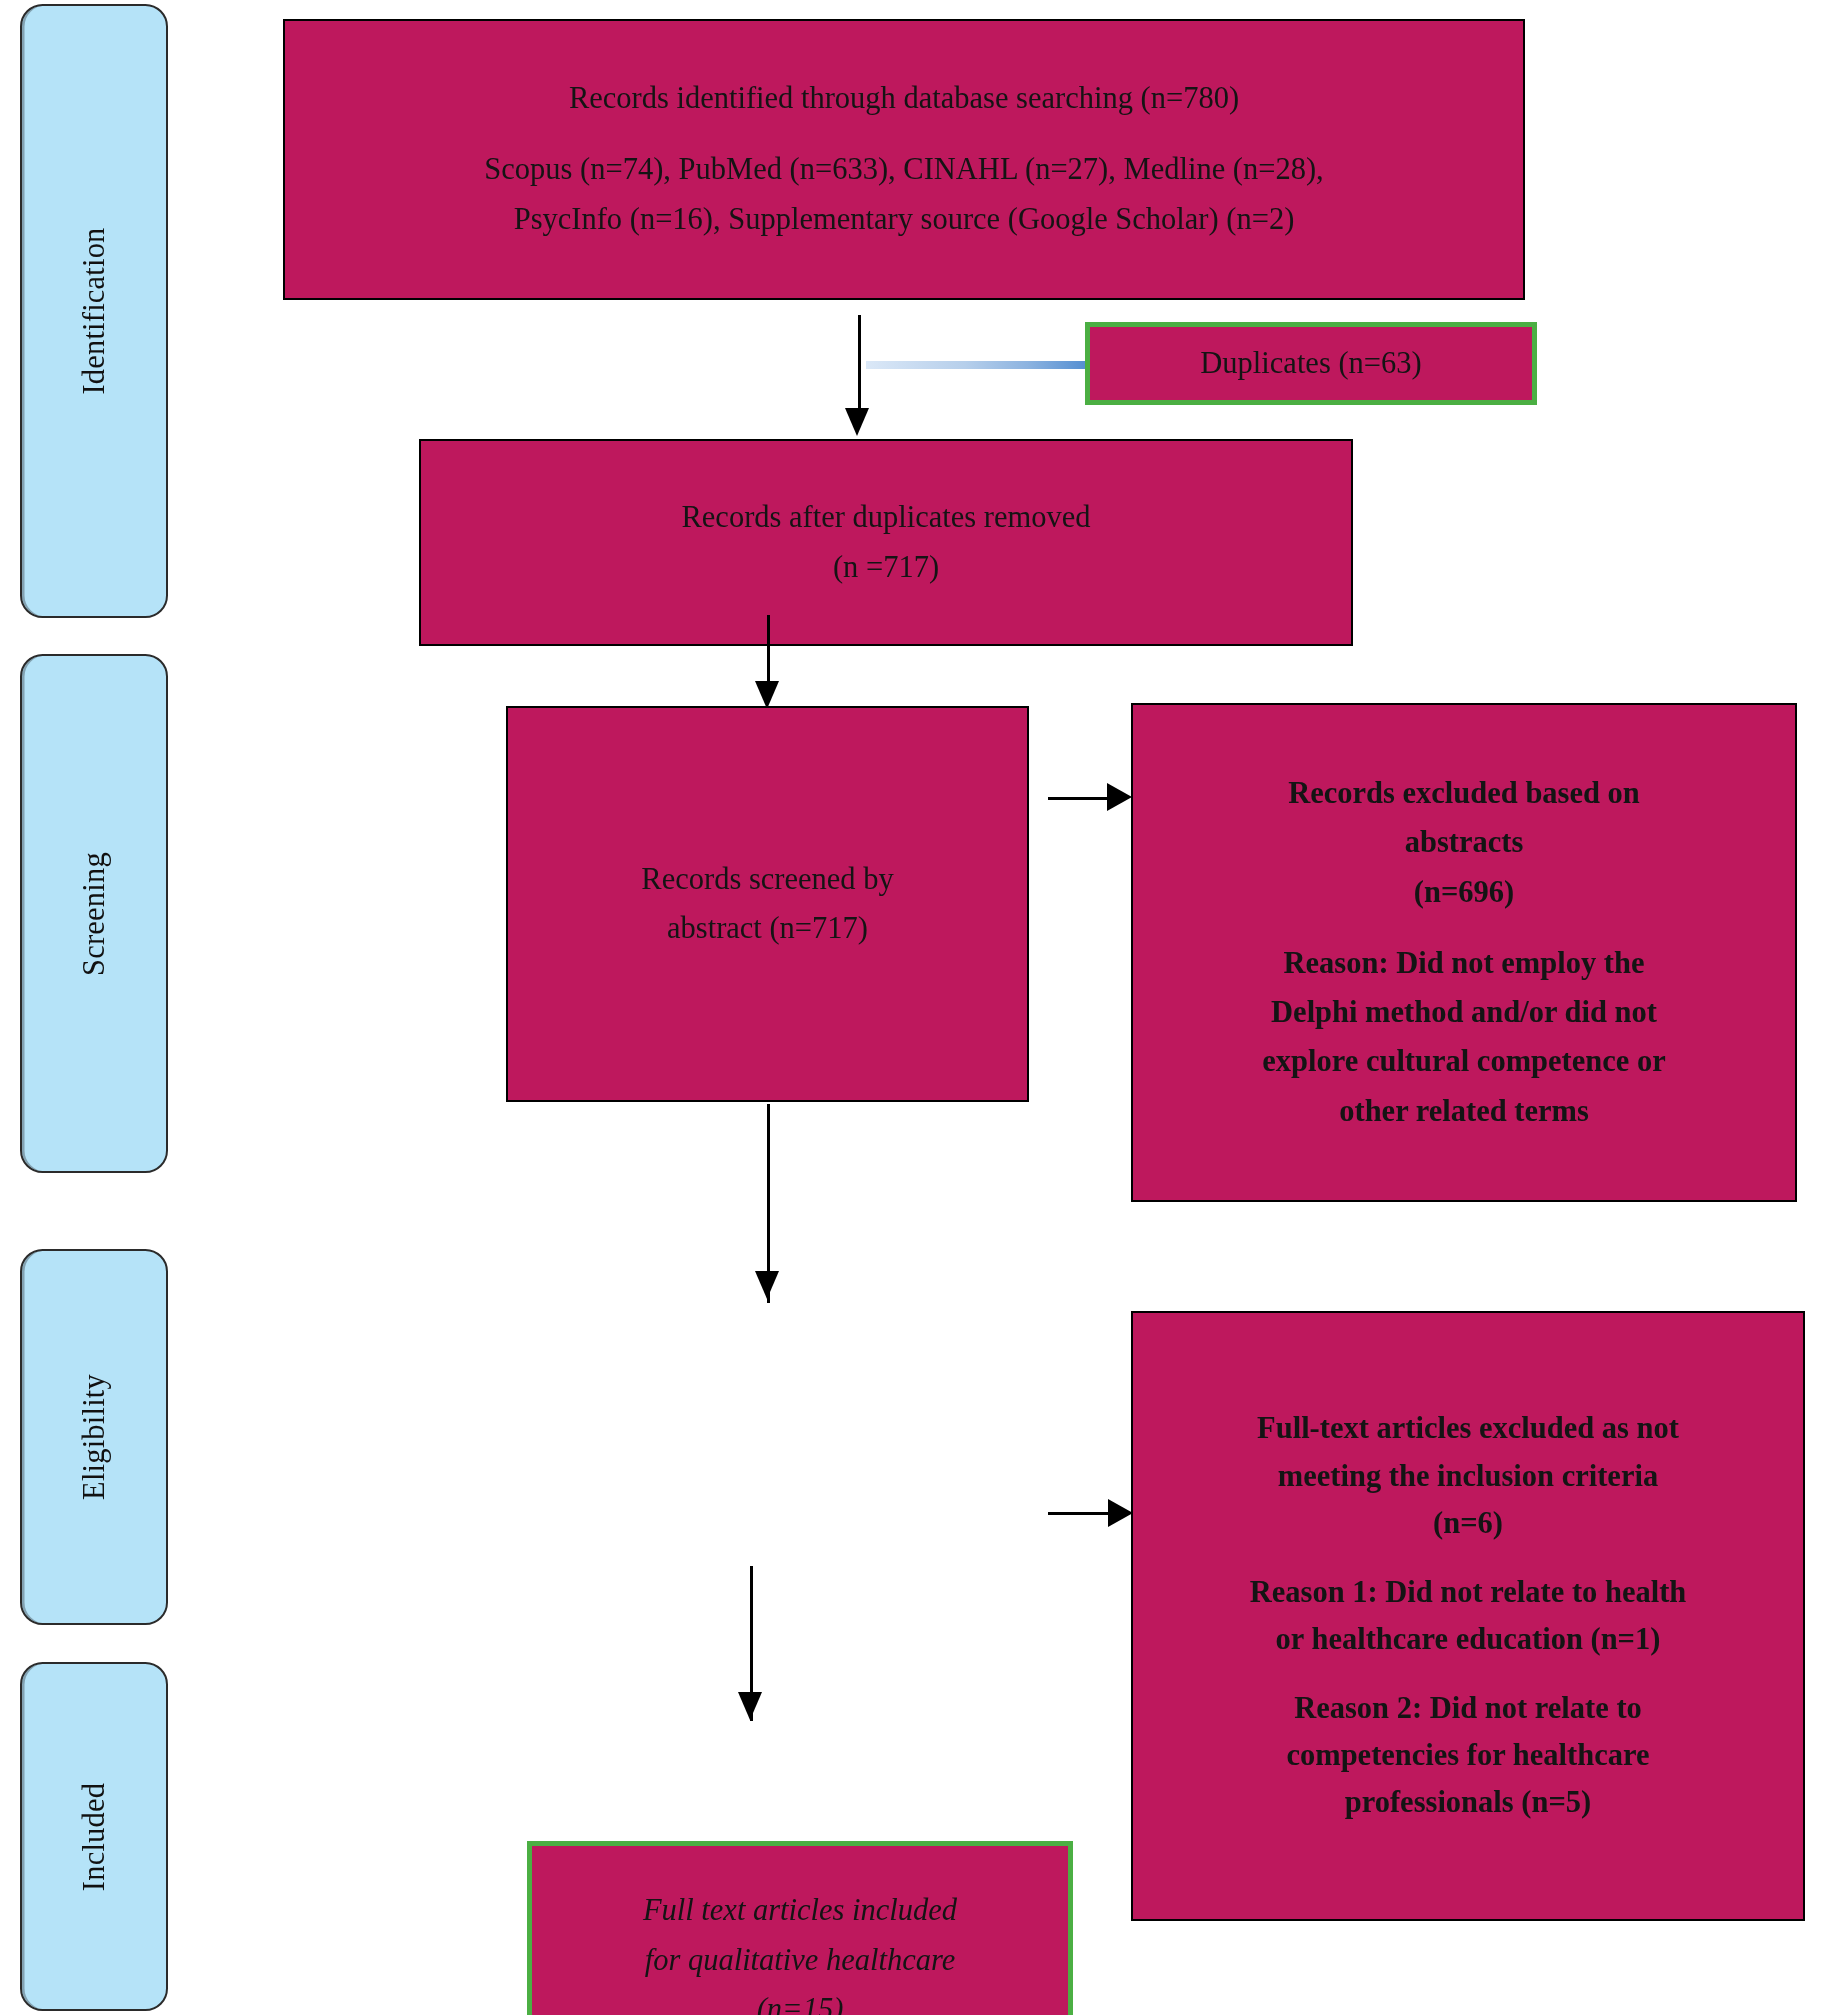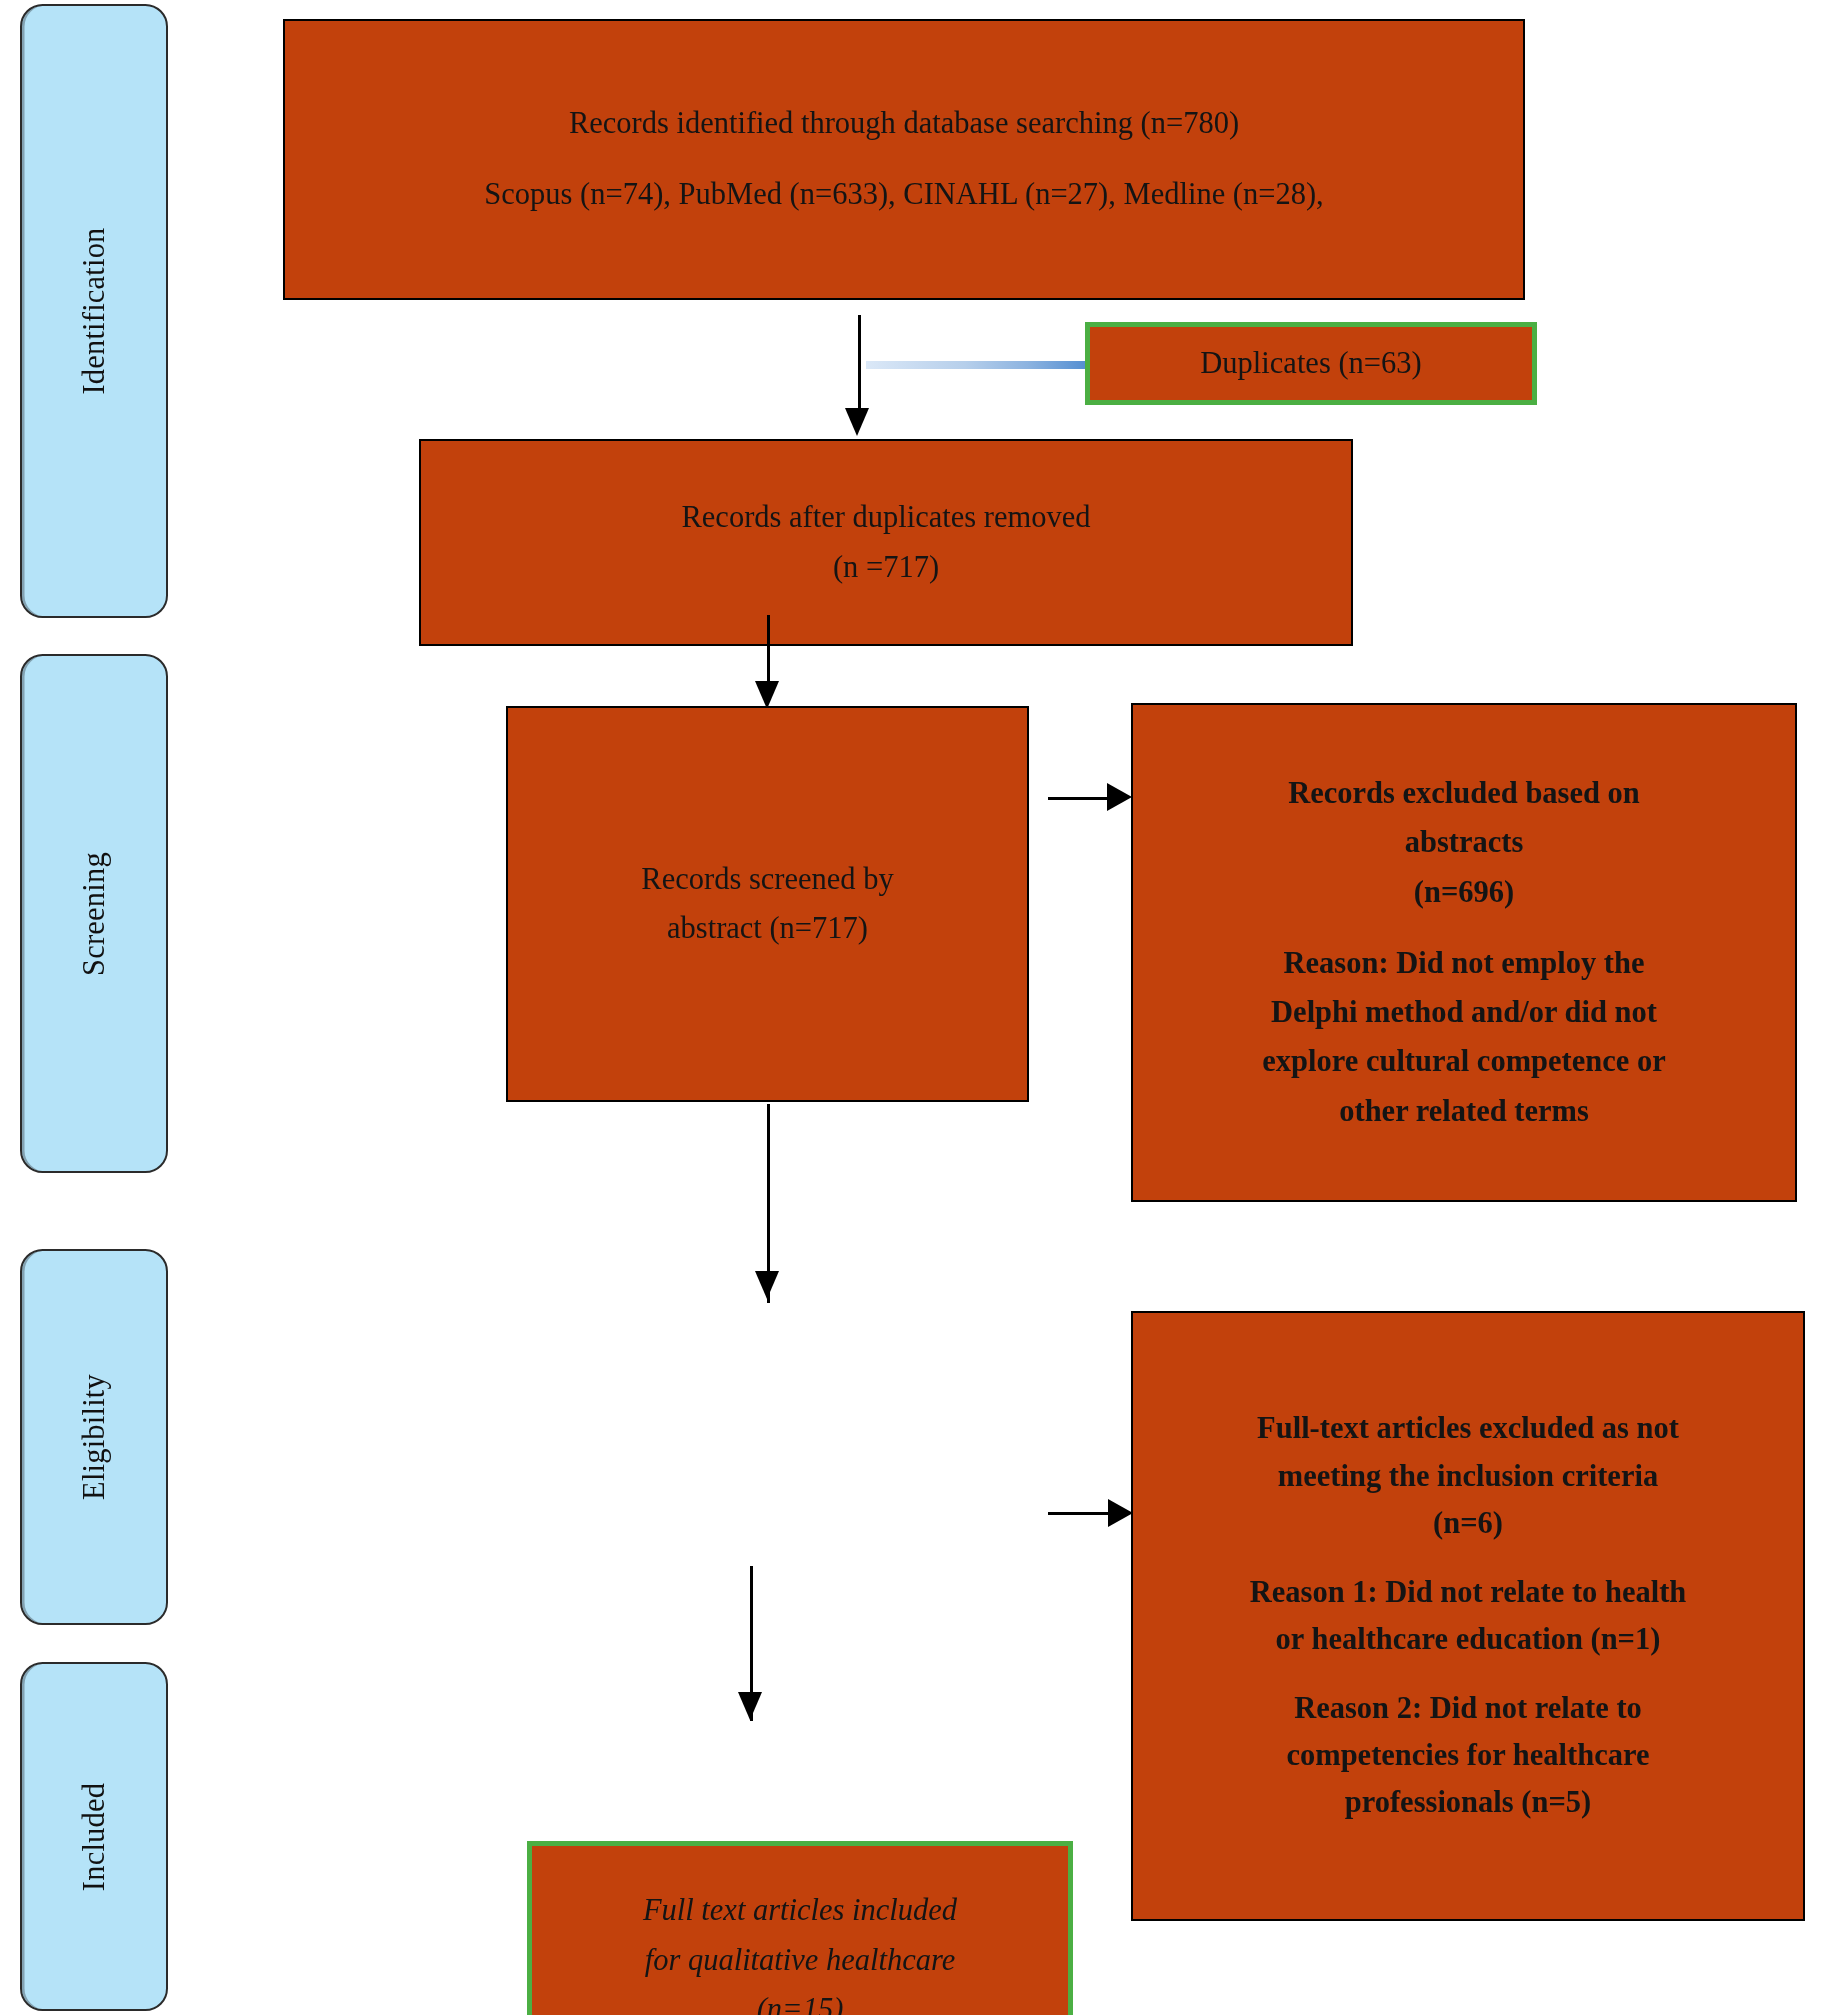--- a/index.html
+++ b/index.html
@@ -31,21 +31,21 @@
     transform-origin: center center;
     white-space: nowrap;
     font-size: 30.5px;
     color: #111111;
     letter-spacing: 0.2px;
   }
 
   
   .flow-box {
     position: absolute;
-    background: #c2410c;
+    background: #be185d;
     border: 2.5px solid #000000;
     display: flex;
     align-items: center;
     justify-content: center;
     text-align: center;
   }
   .flow-box.green {
     border: 5.9px solid #4BAF43;
     margin-left: 36px;
   }
@@ -116,20 +116,21 @@
 
   <div class="stage-box" style="left:19.7px; top:1662px; width:148px; height:349px;">
     <span class="stage-label">Included</span>
   </div>
 
   <div class="flow-box" style="left:283px; top:18.7px; width:1242px; height:281px;">
     <div class="flow-text">
       <span>Records identified through database searching (n=780)</span>
       <span class="gap"></span>
       <span>Scopus (n=74), PubMed (n=633), CINAHL (n=27), Medline (n=28),</span><br>
+      <span>PsycInfo (n=16), Supplementary source (Google Scholar) (n=2)</span>
     </div>
   </div>
 
   <div class="vline" style="left:858px; top:315px; height:103px;"></div>
   <div class="vhead" style="left:845px; top:408px;"></div>
 
   <div class="blue-line" style="left:866px; top:361px; width:261px;"></div>
   <div class="blue-head" style="left:1124px; top:343px;"></div>
 
   <div class="flow-box green" style="left:1049px; top:322px; width:452px; height:83px;">

